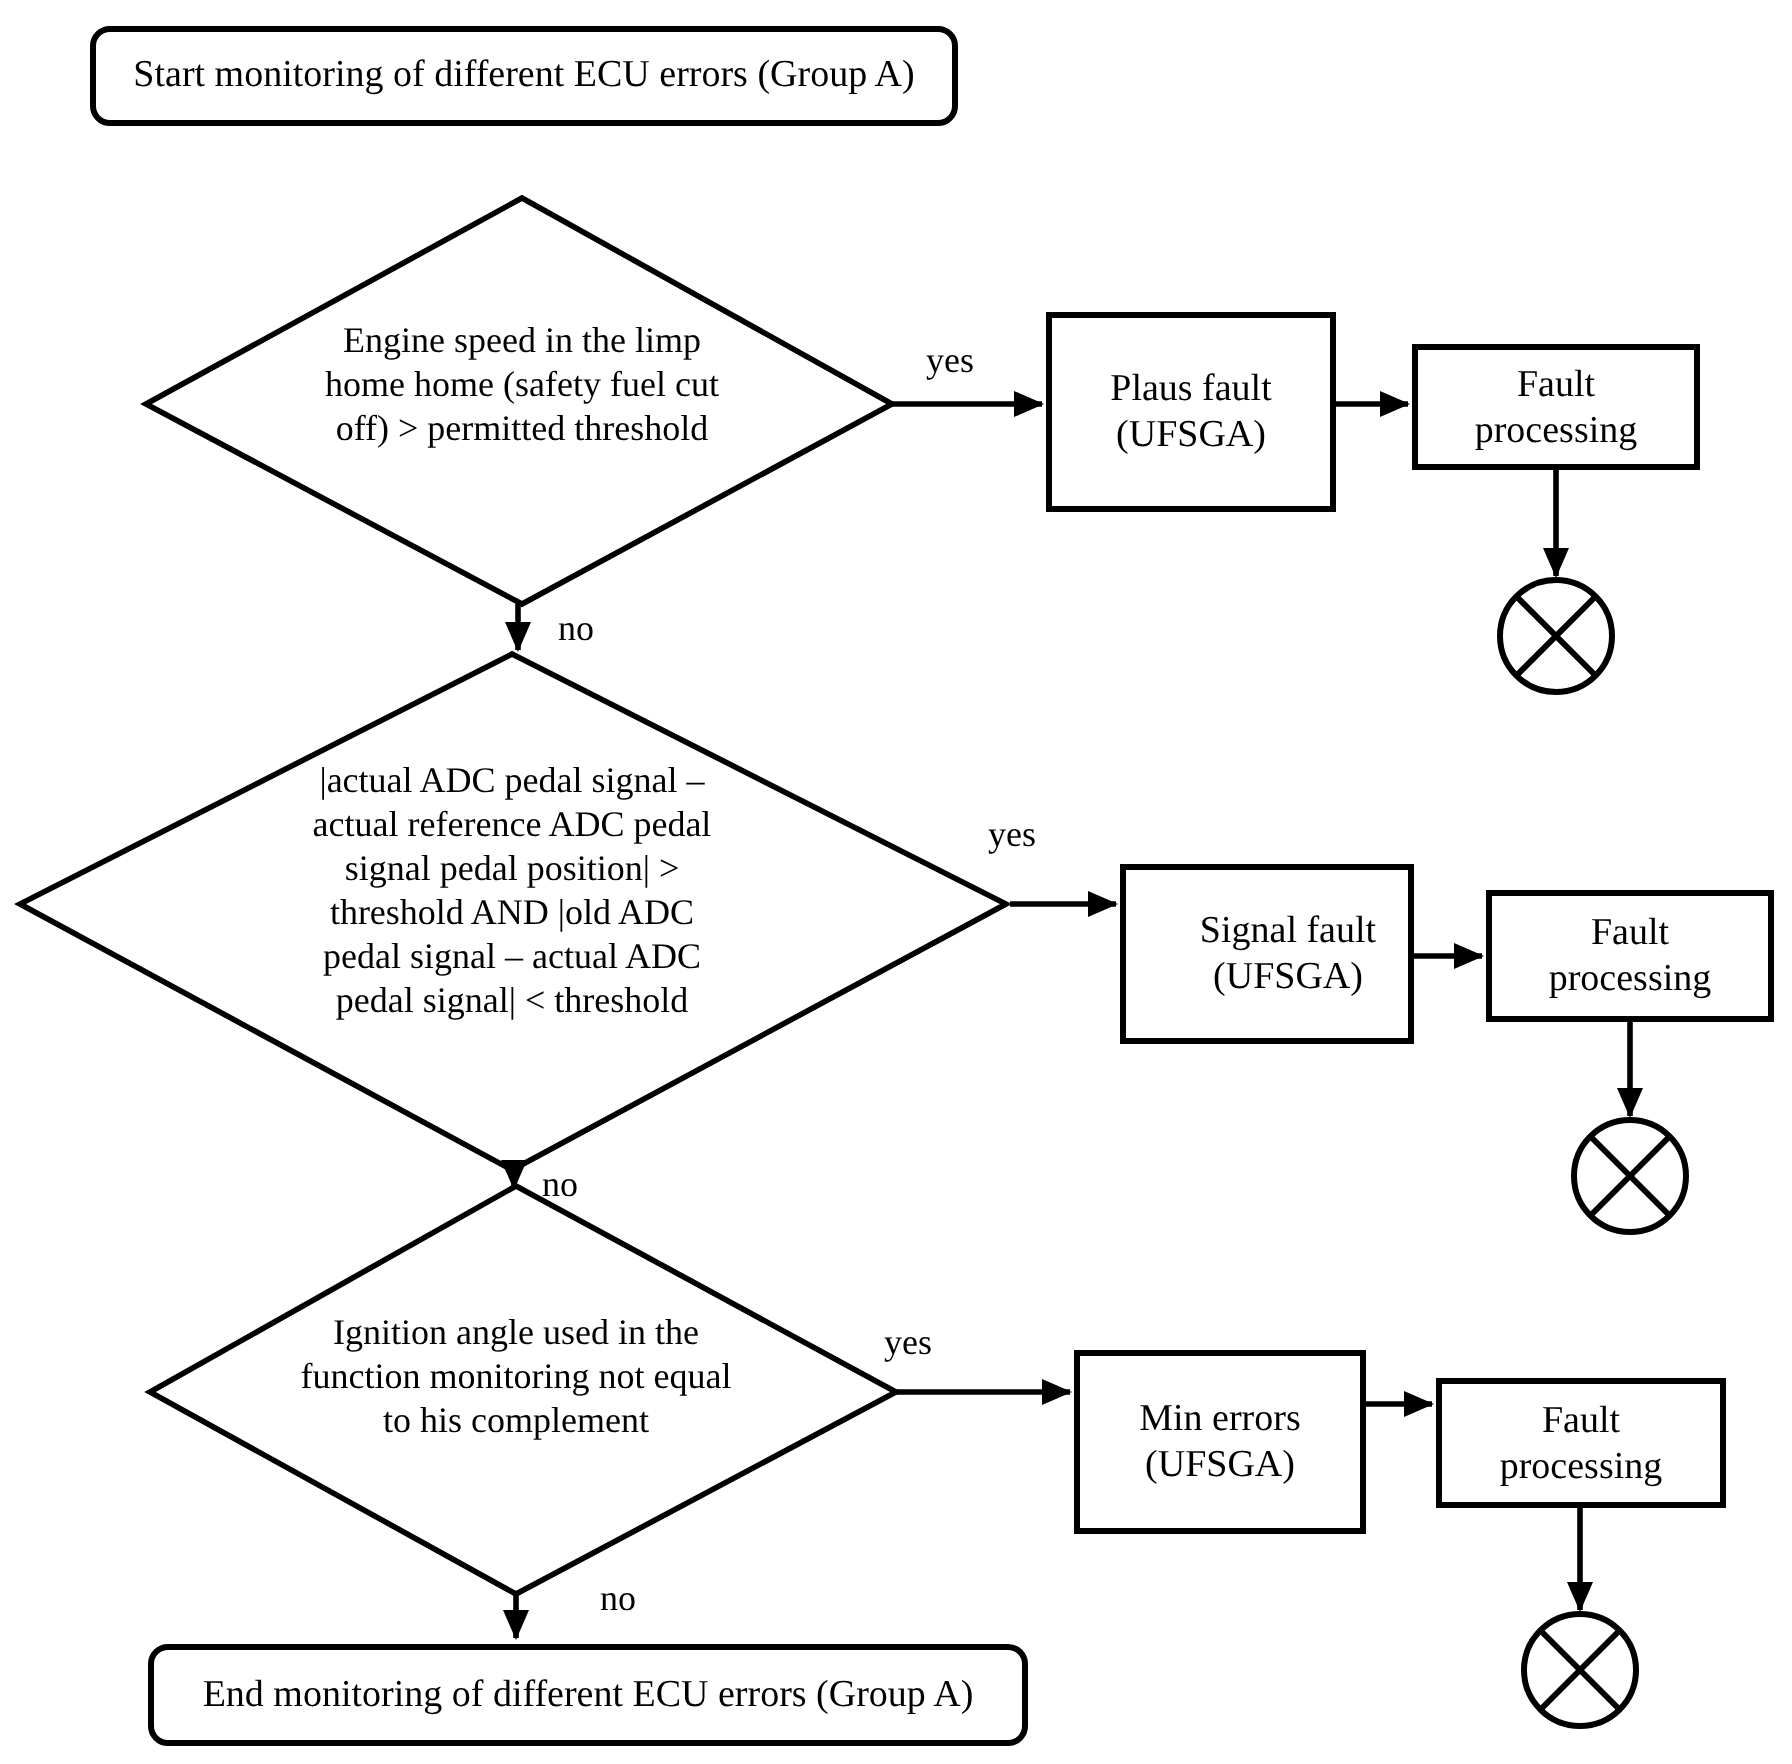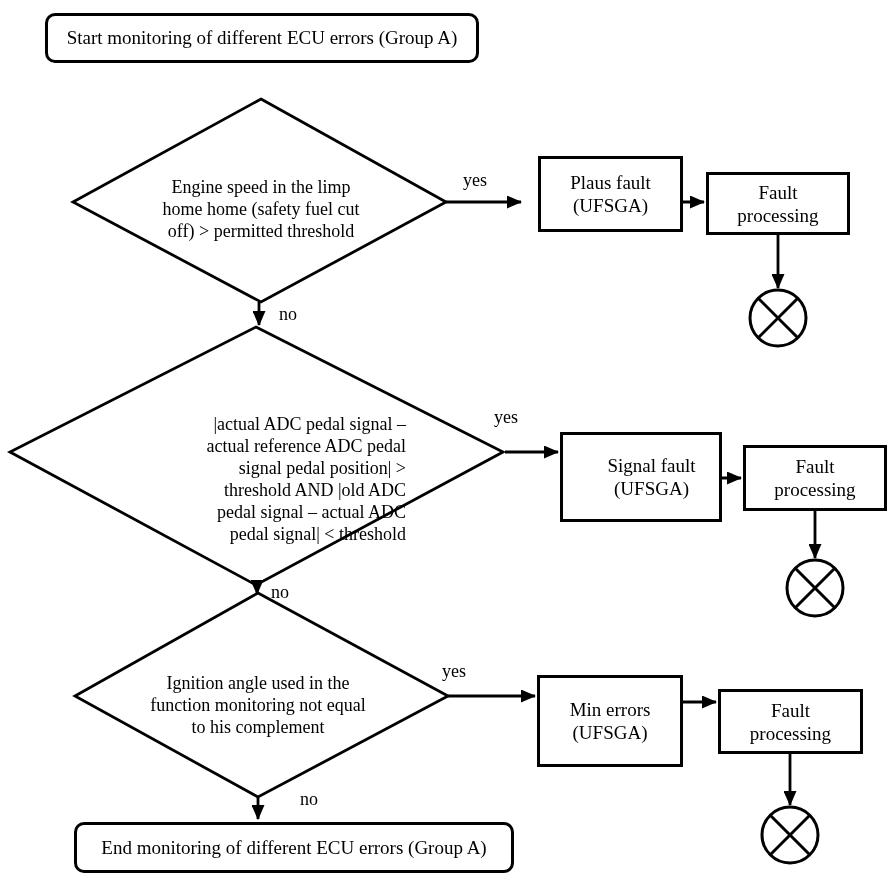--- a/index.html
+++ b/index.html
@@ -12,21 +12,20 @@
   .box{
     position:absolute;border:3px solid #000;background:#fff;box-sizing:border-box;
     display:flex;align-items:center;justify-content:center;text-align:center;
     white-space:pre-line;
   }
   .terminator{border-radius:10px;font-size:19px;line-height:22px;}
   .process{font-size:19px;line-height:23px;}
   .dtext{
     position:absolute;text-align:center;font-size:18px;line-height:22px;
     white-space:pre-line;
-    margin-top:17px;
   }
   .edge-label{
     position:absolute;width:44px;text-align:left;font-size:18px;line-height:22px;
   }
 </style>
 </head>
 <body>
 
 <div class="canvas">
 
@@ -72,33 +71,33 @@
       <line x1="770" y1="855" x2="810" y2="815" stroke="#000" stroke-width="3"></line>
     </g>
   </svg>
 
   <div class="box terminator" style="left:45px;top:13px;width:434px;height:50px;">Start monitoring of different ECU errors (Group A)</div>
   <div class="box terminator" style="left:38px;top:822px;width:440px;height:51px;margin-left:36px;">End monitoring of different ECU errors (Group A)</div>
 
   <div class="dtext" style="left:111px;top:159px;width:300px;">Engine speed in the limp
 home home (safety fuel cut
 off) &gt; permitted threshold</div>
-  <div class="dtext" style="left:106px;top:396px;width:300px;text-align:right;">|actual ADC pedal signal –
+  <div class="dtext" style="left:106px;top:379px;width:300px;">|actual ADC pedal signal –
 actual reference ADC pedal
 signal pedal position| &gt;
 threshold AND |old ADC
 pedal signal – actual ADC
 pedal signal| &lt; threshold</div>
   <div class="dtext" style="left:108px;top:655px;width:300px;font-family:Liberation Serif, serif;">Ignition angle used in the
 function monitoring not equal
 to his complement</div>
 
-  <div class="box process" style="left:523px;top:156px;width:145px;height:76px;margin-left:15px;">Plaus fault
+  <div class="box process" style="left:523px;top:156px;width:145px;height:100px;">Plaus fault
 (UFSGA)</div>
-  <div class="box process" style="left:560px;top:432px;width:162px;height:90px;padding-left:21px;">Signal fault
+  <div class="box process" style="left:560px;top:432px;width:147px;height:90px;padding-left:21px;">Signal fault
 (UFSGA)</div>
   <div class="box process" style="left:537px;top:675px;width:146px;height:92px;">Min errors
 (UFSGA)</div>
 
   <div class="box process" style="left:706px;top:172px;width:144px;height:63px;">Fault
 processing</div>
   <div class="box process" style="left:743px;top:445px;width:144px;height:66px;">Fault
 processing</div>
   <div class="box process" style="left:718px;top:689px;width:145px;height:65px;">Fault
 processing</div>

